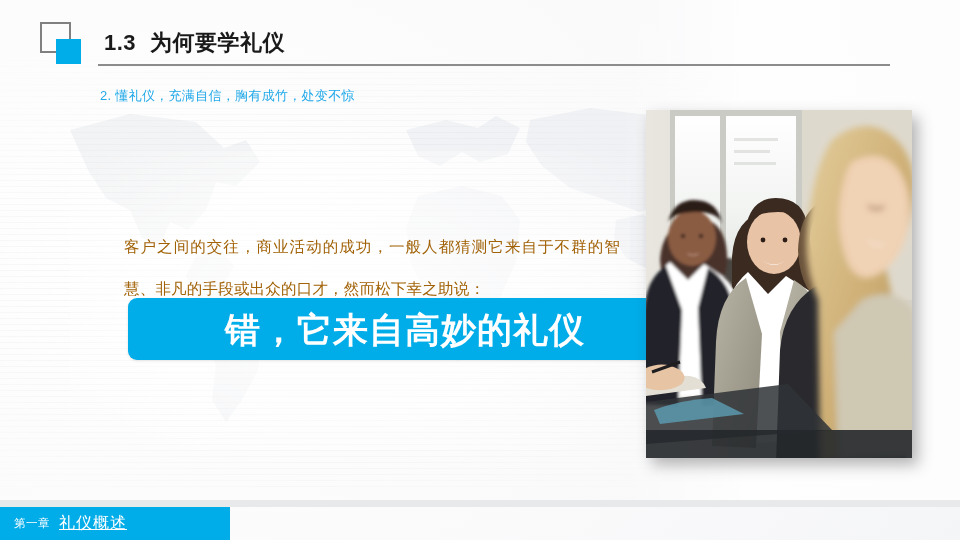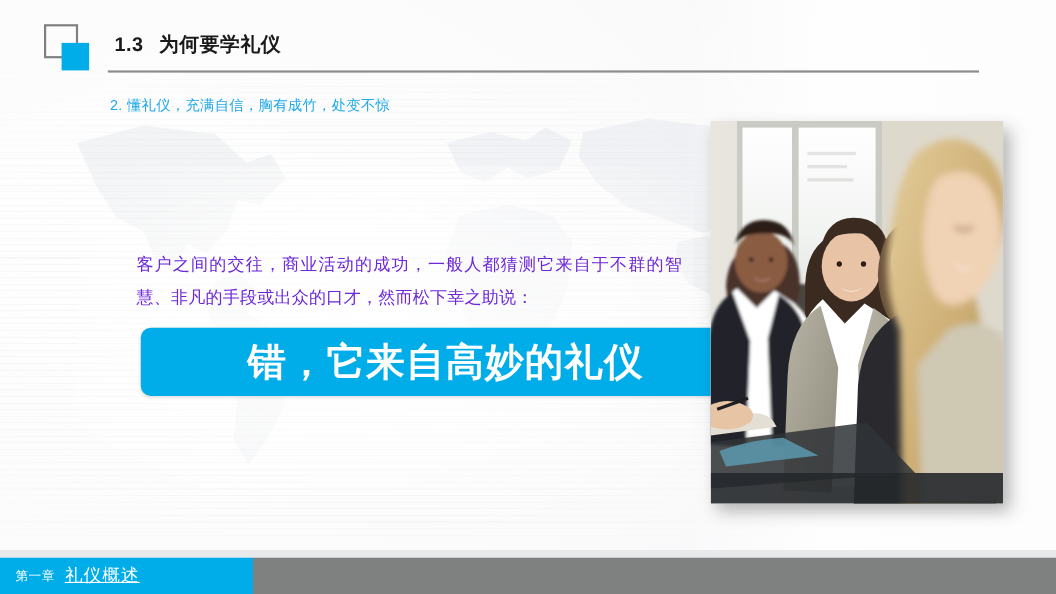--- a/index.html
+++ b/index.html
@@ -81,21 +81,21 @@
   .mark-solid {
     position: absolute;
     left: 16px; top: 17px;
     width: 25px; height: 25px;
     background: #00ade9;
   }
 
   .header-title {
     position: absolute;
     left: 104px; top: 28px;
-    font-size: 18px;
+    font-size: 22px;
     font-weight: bold;
     color: #1a1a1a;
     letter-spacing: .5px;
     white-space: nowrap;
   }
   .header-title .num { margin-right: 14px; }
 
   .header-rule {
     position: absolute;
     left: 98px; top: 64px;
@@ -111,22 +111,22 @@
     letter-spacing: .3px;
     white-space: nowrap;
   }
 
   
   .body-copy {
     position: absolute;
     left: 124px; top: 226px;
     width: 496px;
     font-size: 15.5px;
-    line-height: 30px;
-    color: #6d28d9;
+    line-height: 42px;
+    color: #a16207;
     letter-spacing: .2px;
     text-align: justify;
   }
 
   
   .callout {
     position: absolute;
     left: 128px; top: 298px;
     width: 554px; height: 62px;
     background: #00ade9;
@@ -155,20 +155,21 @@
     overflow: hidden;
   }
   .photo-frame svg { display: block; width: 100%; height: 100%; }
 
   
   .footer {
     position: absolute;
     left: 0; bottom: 0;
     width: 960px; height: 33px;
     display: flex;
+    flex-direction: column;
   }
   .footer-blue {
     width: 230px; height: 33px;
     background: #00ade9;
     display: flex;
     align-items: center;
     padding-left: 14px;
     box-sizing: border-box;
     color: #ffffff;
     white-space: nowrap;

